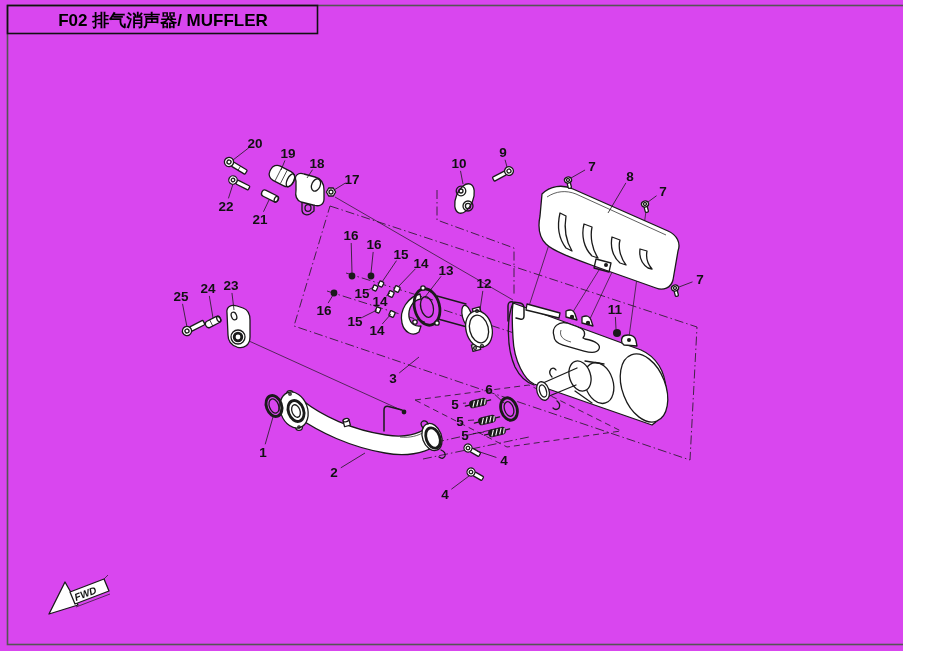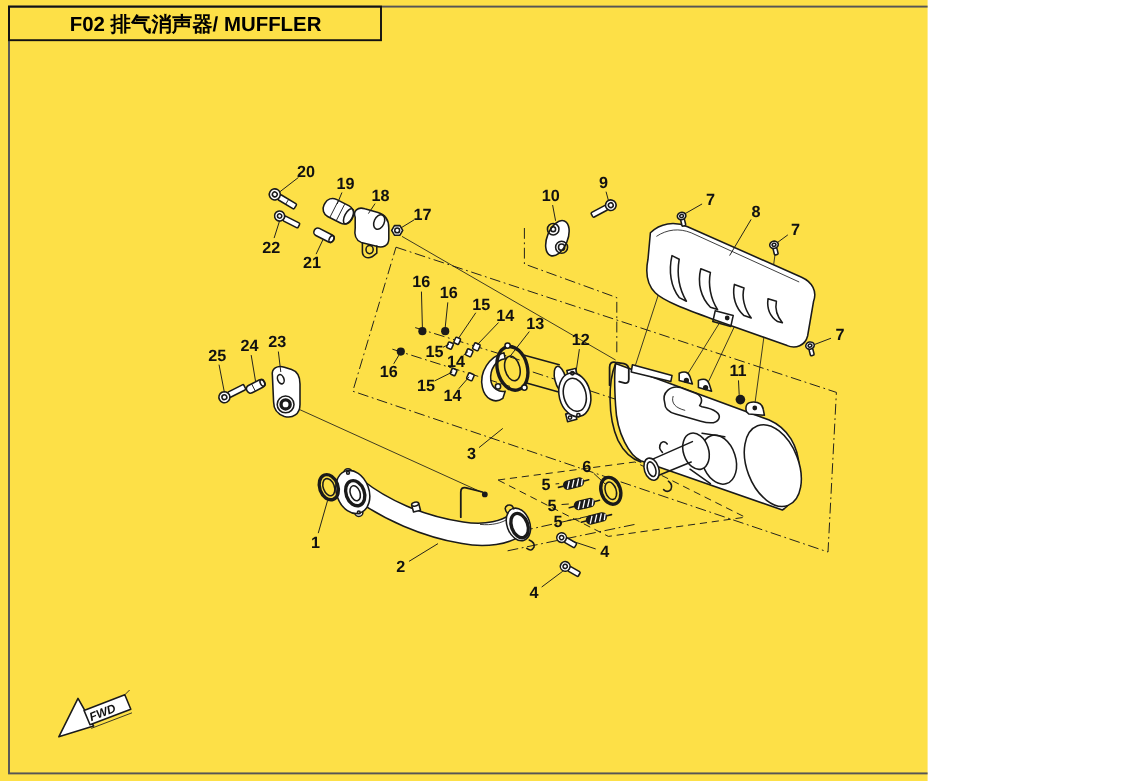--- a/index.html
+++ b/index.html
@@ -1,16 +1,16 @@
 <!DOCTYPE html>
 <html><head>
 <meta charset="utf-8">
 <style>
   html,body{margin:0;padding:0;background:#fff;}
-  .page{position:relative;width:773px;height:651px;background:#fde047;overflow:hidden;
+  .page{position:relative;width:903px;height:651px;background:#d946ef;overflow:hidden;
         font-family:"Liberation Sans","DejaVu Sans",sans-serif;}
   svg{display:block}
   .s{stroke:#1a1a1a;stroke-width:1.3;fill:none;stroke-linecap:round;stroke-linejoin:round}
   .sf{stroke:#1a1a1a;stroke-width:1.3;fill:#fff;stroke-linecap:round;stroke-linejoin:round}
   .bold{stroke:#1a1a1a;stroke-width:2.8;fill:none}
   .thin{stroke:#1a1a1a;stroke-width:.7;fill:none}
   .med{stroke:#1a1a1a;stroke-width:1.5;fill:none;stroke-linecap:round}
   .dd{stroke:#1a1a1a;stroke-width:.8;fill:none;stroke-dasharray:9 3 1.5 3}
   .dash{stroke:#1a1a1a;stroke-width:.8;fill:none;stroke-dasharray:6 4}
   .blk{fill:#1a1a1a;stroke:none}

